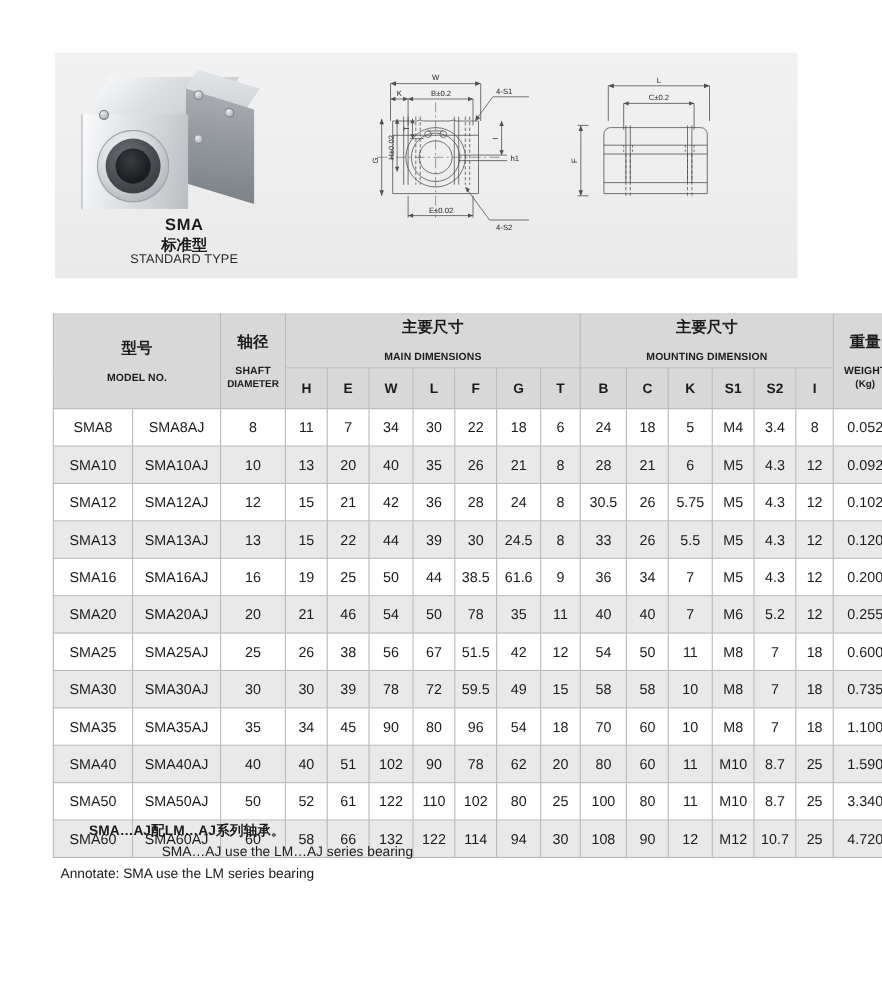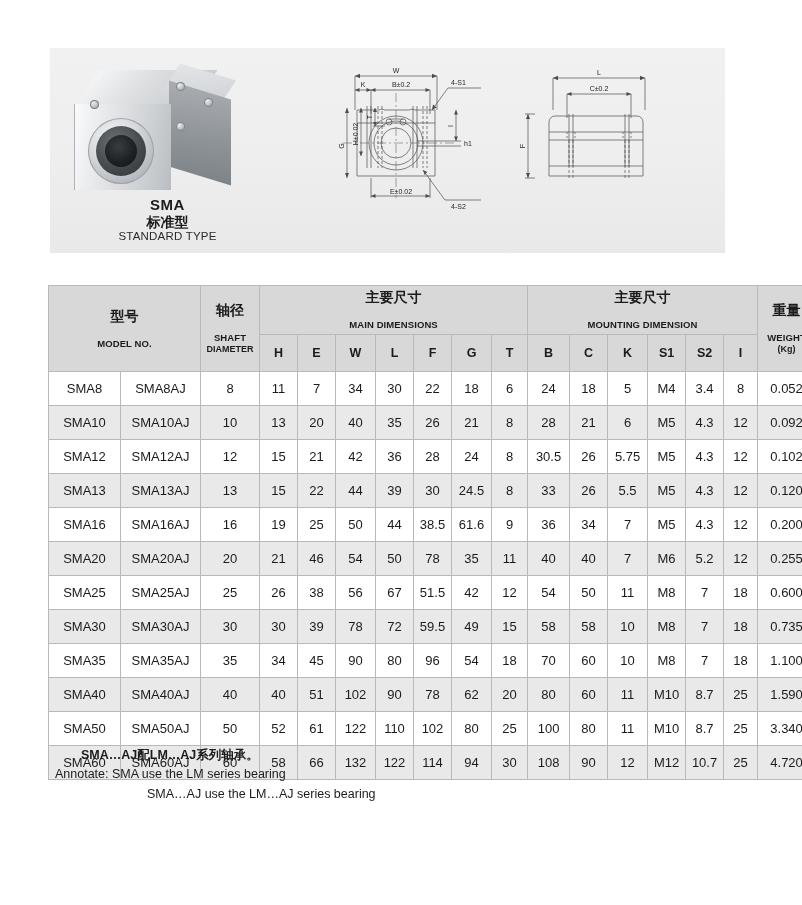--- a/index.html
+++ b/index.html
@@ -549,17 +549,17 @@
           <td>M12</td>
           <td>10.7</td>
           <td>25</td>
           <td>4.720</td>
         </tr>
       </tbody>
   </table>
 
   <div class="notes">
     <div class="nl b ind1">SMA…AJ配LM…AJ系列轴承。</div>
+    <div class="nl ind2">SMA…AJ use the LM…AJ series bearing</div>
     <div class="nl">Annotate: SMA use the LM series bearing</div>
-    <div class="nl ind2">SMA…AJ use the LM…AJ series bearing</div>
   </div>
 
 </div>
 
 </body></html>

